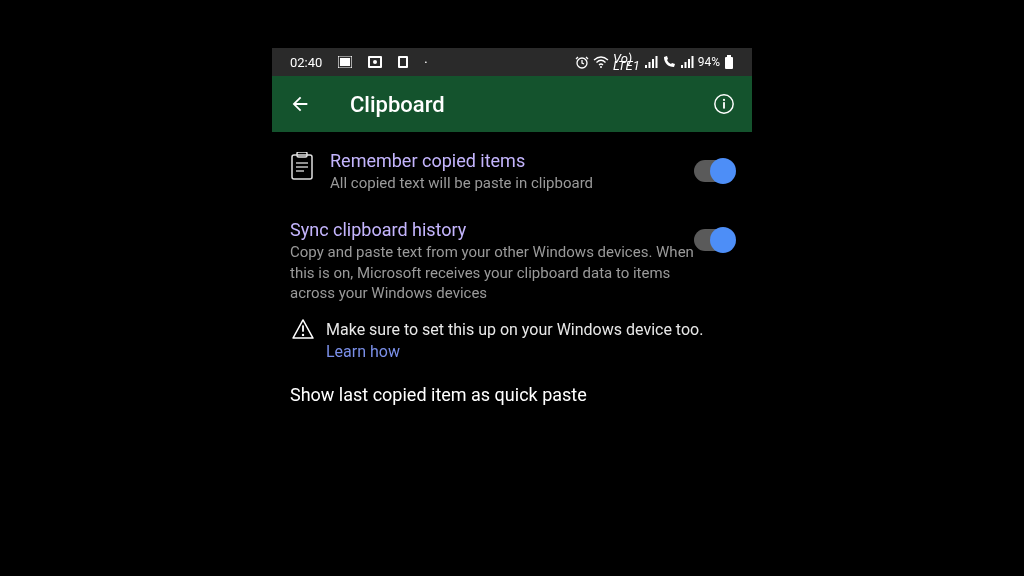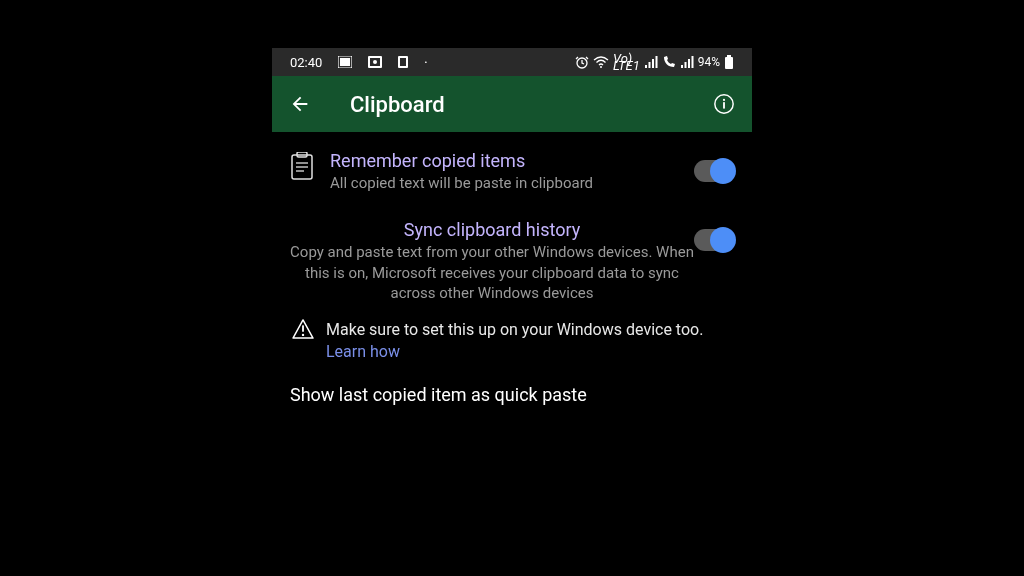--- a/index.html
+++ b/index.html
@@ -110,21 +110,21 @@
     font-size: 16px;
     color: #e8e8e8;
     line-height: 1.35;
   }
   .link { color: #7a8fe8; }
   .last-title {
     font-size: 18px;
     color: #fff;
     margin-top: 16px;
   }
-  .noicon { gap: 0; text-align: center; }
+  .noicon { gap: 0; }
   .noicon .setting-text { padding-left: 0; }
 </style>
 </head>
 <body>
 
 <div class="phone-frame">
 
   <div class="status-bar">
     <div class="status-left">
       <span>02:40</span>
@@ -223,21 +223,21 @@
         <div class="setting-title">Remember copied items</div>
         <div class="setting-sub">All copied text will be paste in clipboard</div>
       </div>
       <div class="toggle on"></div>
     </div>
 
     <div class="setting-row noicon">
 
       <div class="setting-text">
         <div class="setting-title">Sync clipboard history</div>
-        <div class="setting-sub">Copy and paste text from your other Windows devices. When this is on, Microsoft receives your clipboard data to sync across other Windows devices</div>
+        <div class="setting-sub">Copy and paste text from your other Windows devices. When this is on, Microsoft receives your clipboard data to items across your Windows devices</div>
       </div>
       <div class="toggle on"></div>
     </div>
 
     <div class="warning-row">
       <span>
         <svg width="22" height="20" viewBox="0 0 24 22">
             <path d="M12 1 L23 21 H1 Z" fill="none" stroke="#fff" stroke-width="1.6" stroke-linejoin="round"></path>
             <rect x="11" y="7" width="2" height="7" fill="#fff"></rect>
             <circle cx="12" cy="17.5" r="1.3" fill="#fff"></circle>

